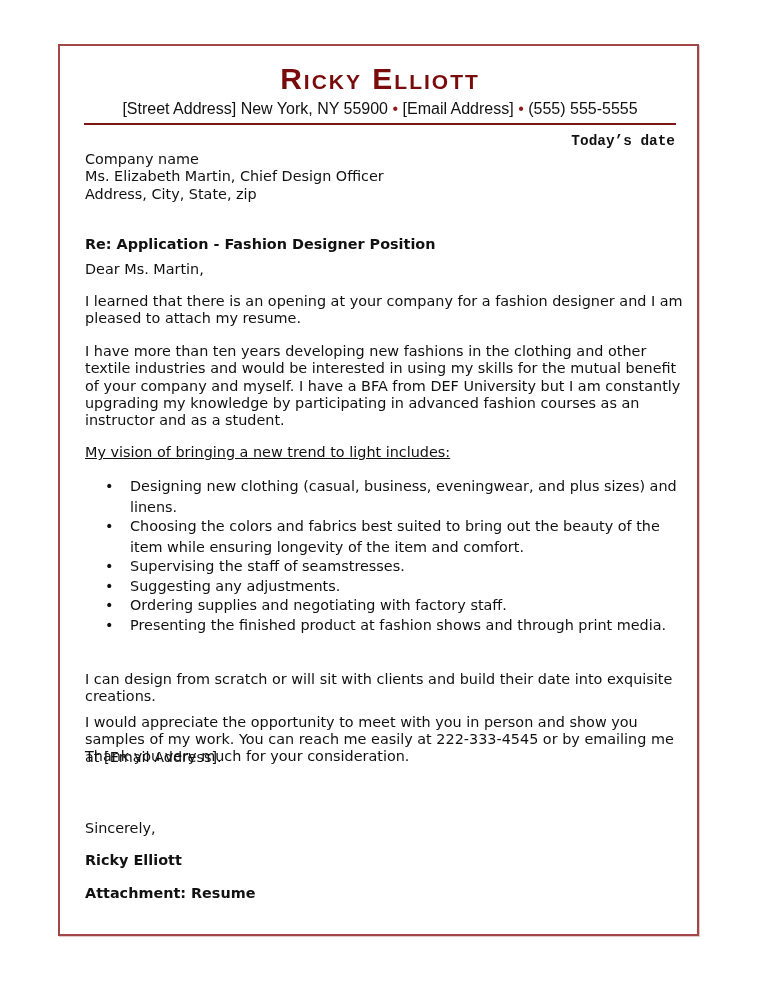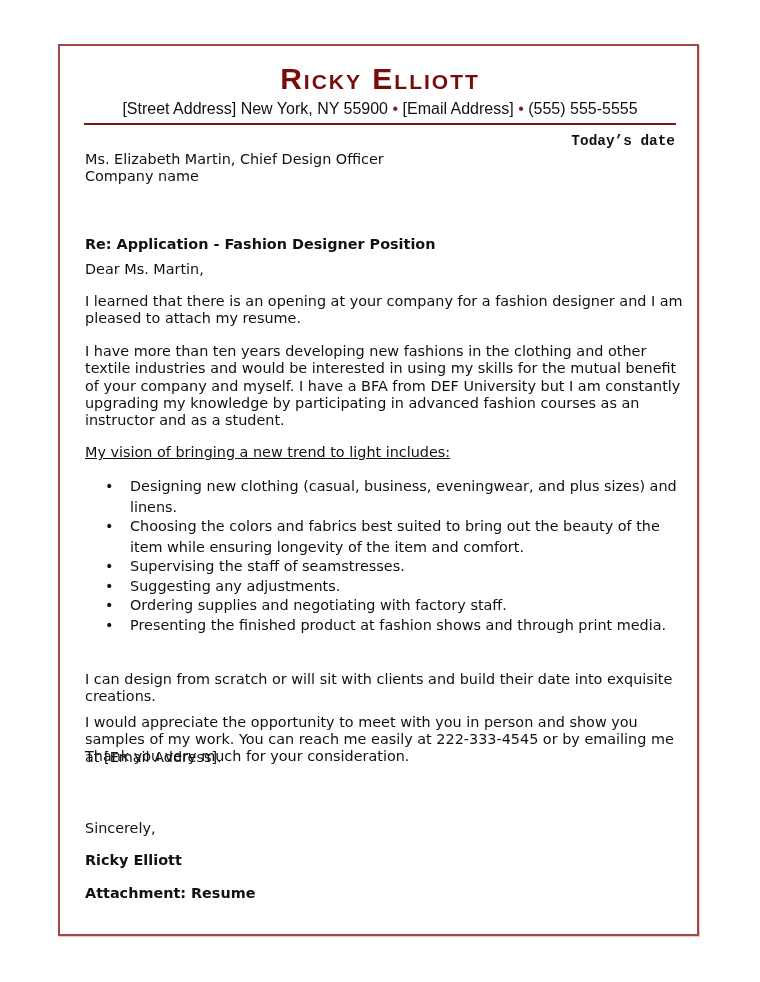--- a/index.html
+++ b/index.html
@@ -49,22 +49,23 @@
   <span>[Email Address]</span>
   <span class="sep">•</span>
   <span>(555) 555-5555</span>
 </div>
 
 <div class="rule"></div>
 
 <div class="date">Today’s date</div>
 
 <div class="blk" style="top:151px;">
+  <div>Company name</div>
   <div>Ms. Elizabeth Martin, Chief Design Officer</div>
-  <div>Company name</div>
+  <div>Address, City, State, zip</div>
 </div>
 
 <div class="blk bold" style="top:236px;">Re: Application - Fashion Designer Position</div>
 
 <div class="blk" style="top:261px;">Dear Ms. Martin,</div>
 
 <div class="blk" style="top:293px;">I learned that there is an opening at your company for a fashion designer and I am pleased to attach my resume.</div>
 
 <div class="blk" style="top:343px;">I have more than ten years developing new fashions in the clothing and other textile industries and would be interested in using my skills for the mutual benefit of your company and myself. I have a BFA from DEF University but I am constantly upgrading my knowledge by participating in advanced fashion courses as an instructor and as a student.</div>
 

